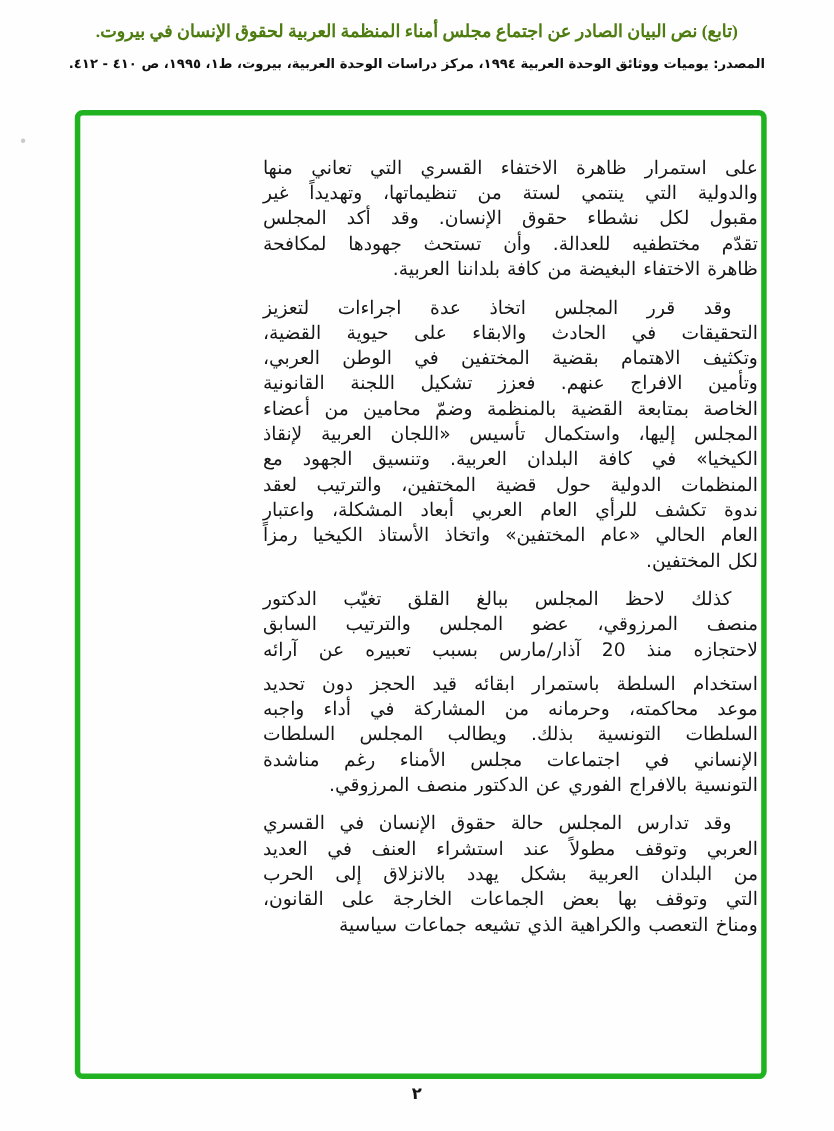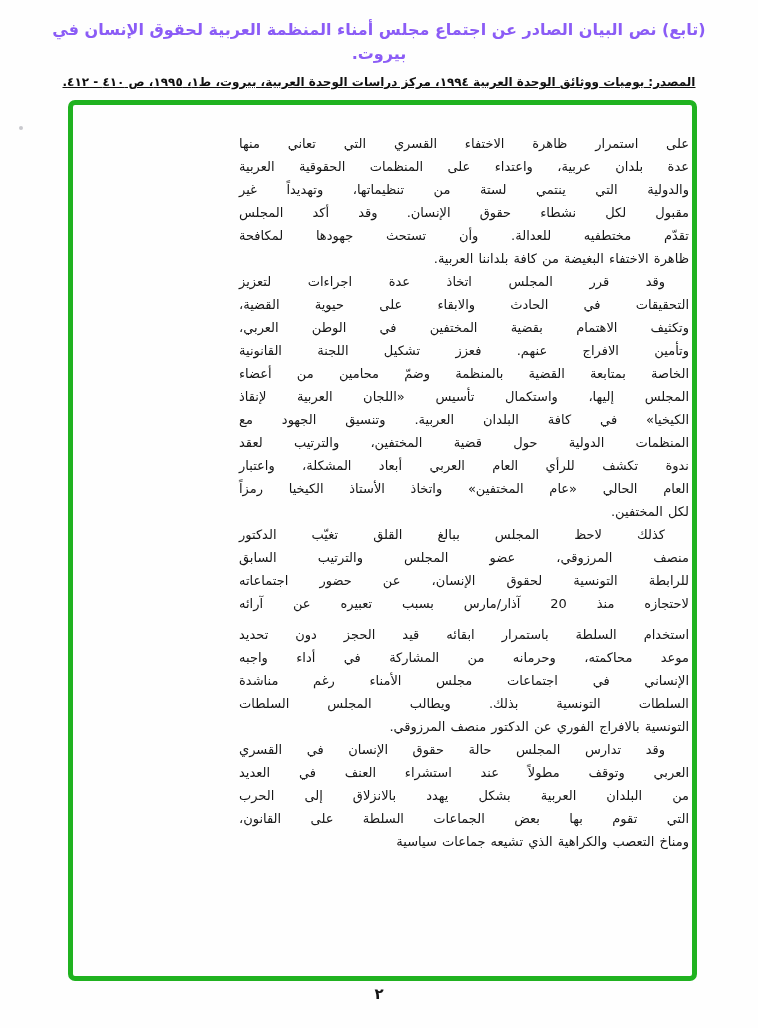--- a/index.html
+++ b/index.html
@@ -21,29 +21,29 @@
     top: 18px;
     left: 30px;
     right: 30px;
     direction: rtl;
     text-align: center;
   }
   .header-title {
     font-size: 16px;
     font-weight: bold;
     line-height: 24px;
-    color: #8b5cf6;
+    color: #4d7c0f;
+    font-family: Liberation Serif, serif;
   }
   .header-source {
     margin-top: 8px;
     font-size: 12px;
     font-weight: bold;
     line-height: 17px;
     color: #101010;
-    text-decoration: underline;
   }
   .frame {
     position: absolute;
     left: 68px;
     top: 100px;
     width: 619px;   
     height: 871px;  
     border: 5px solid #20b220;
     border-radius: 7px;
     background: transparent;
@@ -52,27 +52,27 @@
     position: absolute;
     left: 19px;
     top: 126px;
     width: 4px;
     height: 4px;
     border-radius: 50%;
     background: #c9c9ce;
   }
   .body-text {
     position: absolute;
-    top: 132px;
+    top: 142px;
     right: 69px;
     width: 450px;
     direction: rtl;
-    font-size: 13px;
+    font-size: 17px;
   }
-  .para { }
+  .para { margin-top: 12px; }
   .para:first-child { margin-top: 0; }
   .para.cont { margin-top: 8px; }
   .line {
     line-height: 23px;
     text-align: justify;
     text-align-last: justify;
     word-spacing: 1px;
   }
   .line.last { text-align-last: right; }
   .para.indent .line.first { text-indent: 24px; }
@@ -97,21 +97,20 @@
     <div class="header-source">المصدر: يوميات ووثائق الوحدة العربية ١٩٩٤، مركز دراسات الوحدة العربية، بيروت، ط١، ١٩٩٥، ص ٤١٠ - ٤١٢.</div>
   </div>
 
   <div class="stray-mark"></div>
 
   <div class="frame" style="border-color: rgb(32, 178, 32);"></div>
 
   <div class="body-text">
       <div class="para">
         <div class="line first">على استمرار ظاهرة الاختفاء القسري التي تعاني منها</div>
-        <div class="line">عدة بلدان عربية، واعتداء على المنظمات الحقوقية العربية</div>
         <div class="line">والدولية التي ينتمي لستة من تنظيماتها، وتهديداً غير</div>
         <div class="line">مقبول لكل نشطاء حقوق الإنسان. وقد أكد المجلس</div>
         <div class="line">تقدّم مختطفيه للعدالة. وأن تستحث جهودها لمكافحة</div>
         <div class="line last">ظاهرة الاختفاء البغيضة من كافة بلداننا العربية.</div>
       </div>
       <div class="para indent">
         <div class="line first">وقد قرر المجلس اتخاذ عدة اجراءات لتعزيز</div>
         <div class="line">التحقيقات في الحادث والابقاء على حيوية القضية،</div>
         <div class="line">وتكثيف الاهتمام بقضية المختفين في الوطن العربي،</div>
         <div class="line">وتأمين الافراج عنهم. فعزز تشكيل اللجنة القانونية</div>
@@ -119,34 +118,33 @@
         <div class="line">المجلس إليها، واستكمال تأسيس «اللجان العربية لإنقاذ</div>
         <div class="line">الكيخيا» في كافة البلدان العربية. وتنسيق الجهود مع</div>
         <div class="line">المنظمات الدولية حول قضية المختفين، والترتيب لعقد</div>
         <div class="line">ندوة تكشف للرأي العام العربي أبعاد المشكلة، واعتبار</div>
         <div class="line">العام الحالي «عام المختفين» واتخاذ الأستاذ الكيخيا رمزاً</div>
         <div class="line last">لكل المختفين.</div>
       </div>
       <div class="para indent">
         <div class="line first">كذلك لاحظ المجلس ببالغ القلق تغيّب الدكتور</div>
         <div class="line">منصف المرزوقي، عضو المجلس والترتيب السابق</div>
-        <div class="line">للرابطة التونسية لحقوق الإنسان، عن حضور اجتماعاته</div>
         <div class="line">لاحتجازه منذ 20 آذار/مارس بسبب تعبيره عن آرائه</div>
       </div>
       <div class="para cont">
         <div class="line first">استخدام السلطة باستمرار ابقائه قيد الحجز دون تحديد</div>
         <div class="line">موعد محاكمته، وحرمانه من المشاركة في أداء واجبه</div>
+        <div class="line">السلطات التونسية بذلك. ويطالب المجلس السلطات</div>
         <div class="line">الإنساني في اجتماعات مجلس الأمناء رغم مناشدة</div>
-        <div class="line">السلطات التونسية بذلك. ويطالب المجلس السلطات</div>
         <div class="line last">التونسية بالافراج الفوري عن الدكتور منصف المرزوقي.</div>
       </div>
       <div class="para indent">
         <div class="line first">وقد تدارس المجلس حالة حقوق الإنسان في القسري</div>
         <div class="line">العربي وتوقف مطولاً عند استشراء العنف في العديد</div>
         <div class="line">من البلدان العربية بشكل يهدد بالانزلاق إلى الحرب</div>
-        <div class="line">التي تقوم بها بعض الجماعات السلطة على القانون،</div>
+        <div class="line">التي وتوقف بها بعض الجماعات الخارجة على القانون،</div>
         <div class="line last">ومناخ التعصب والكراهية الذي تشيعه جماعات سياسية</div>
       </div>
     </div>
 
   <div class="page-number">٢</div>
 
 </div>
 
 </body></html>

